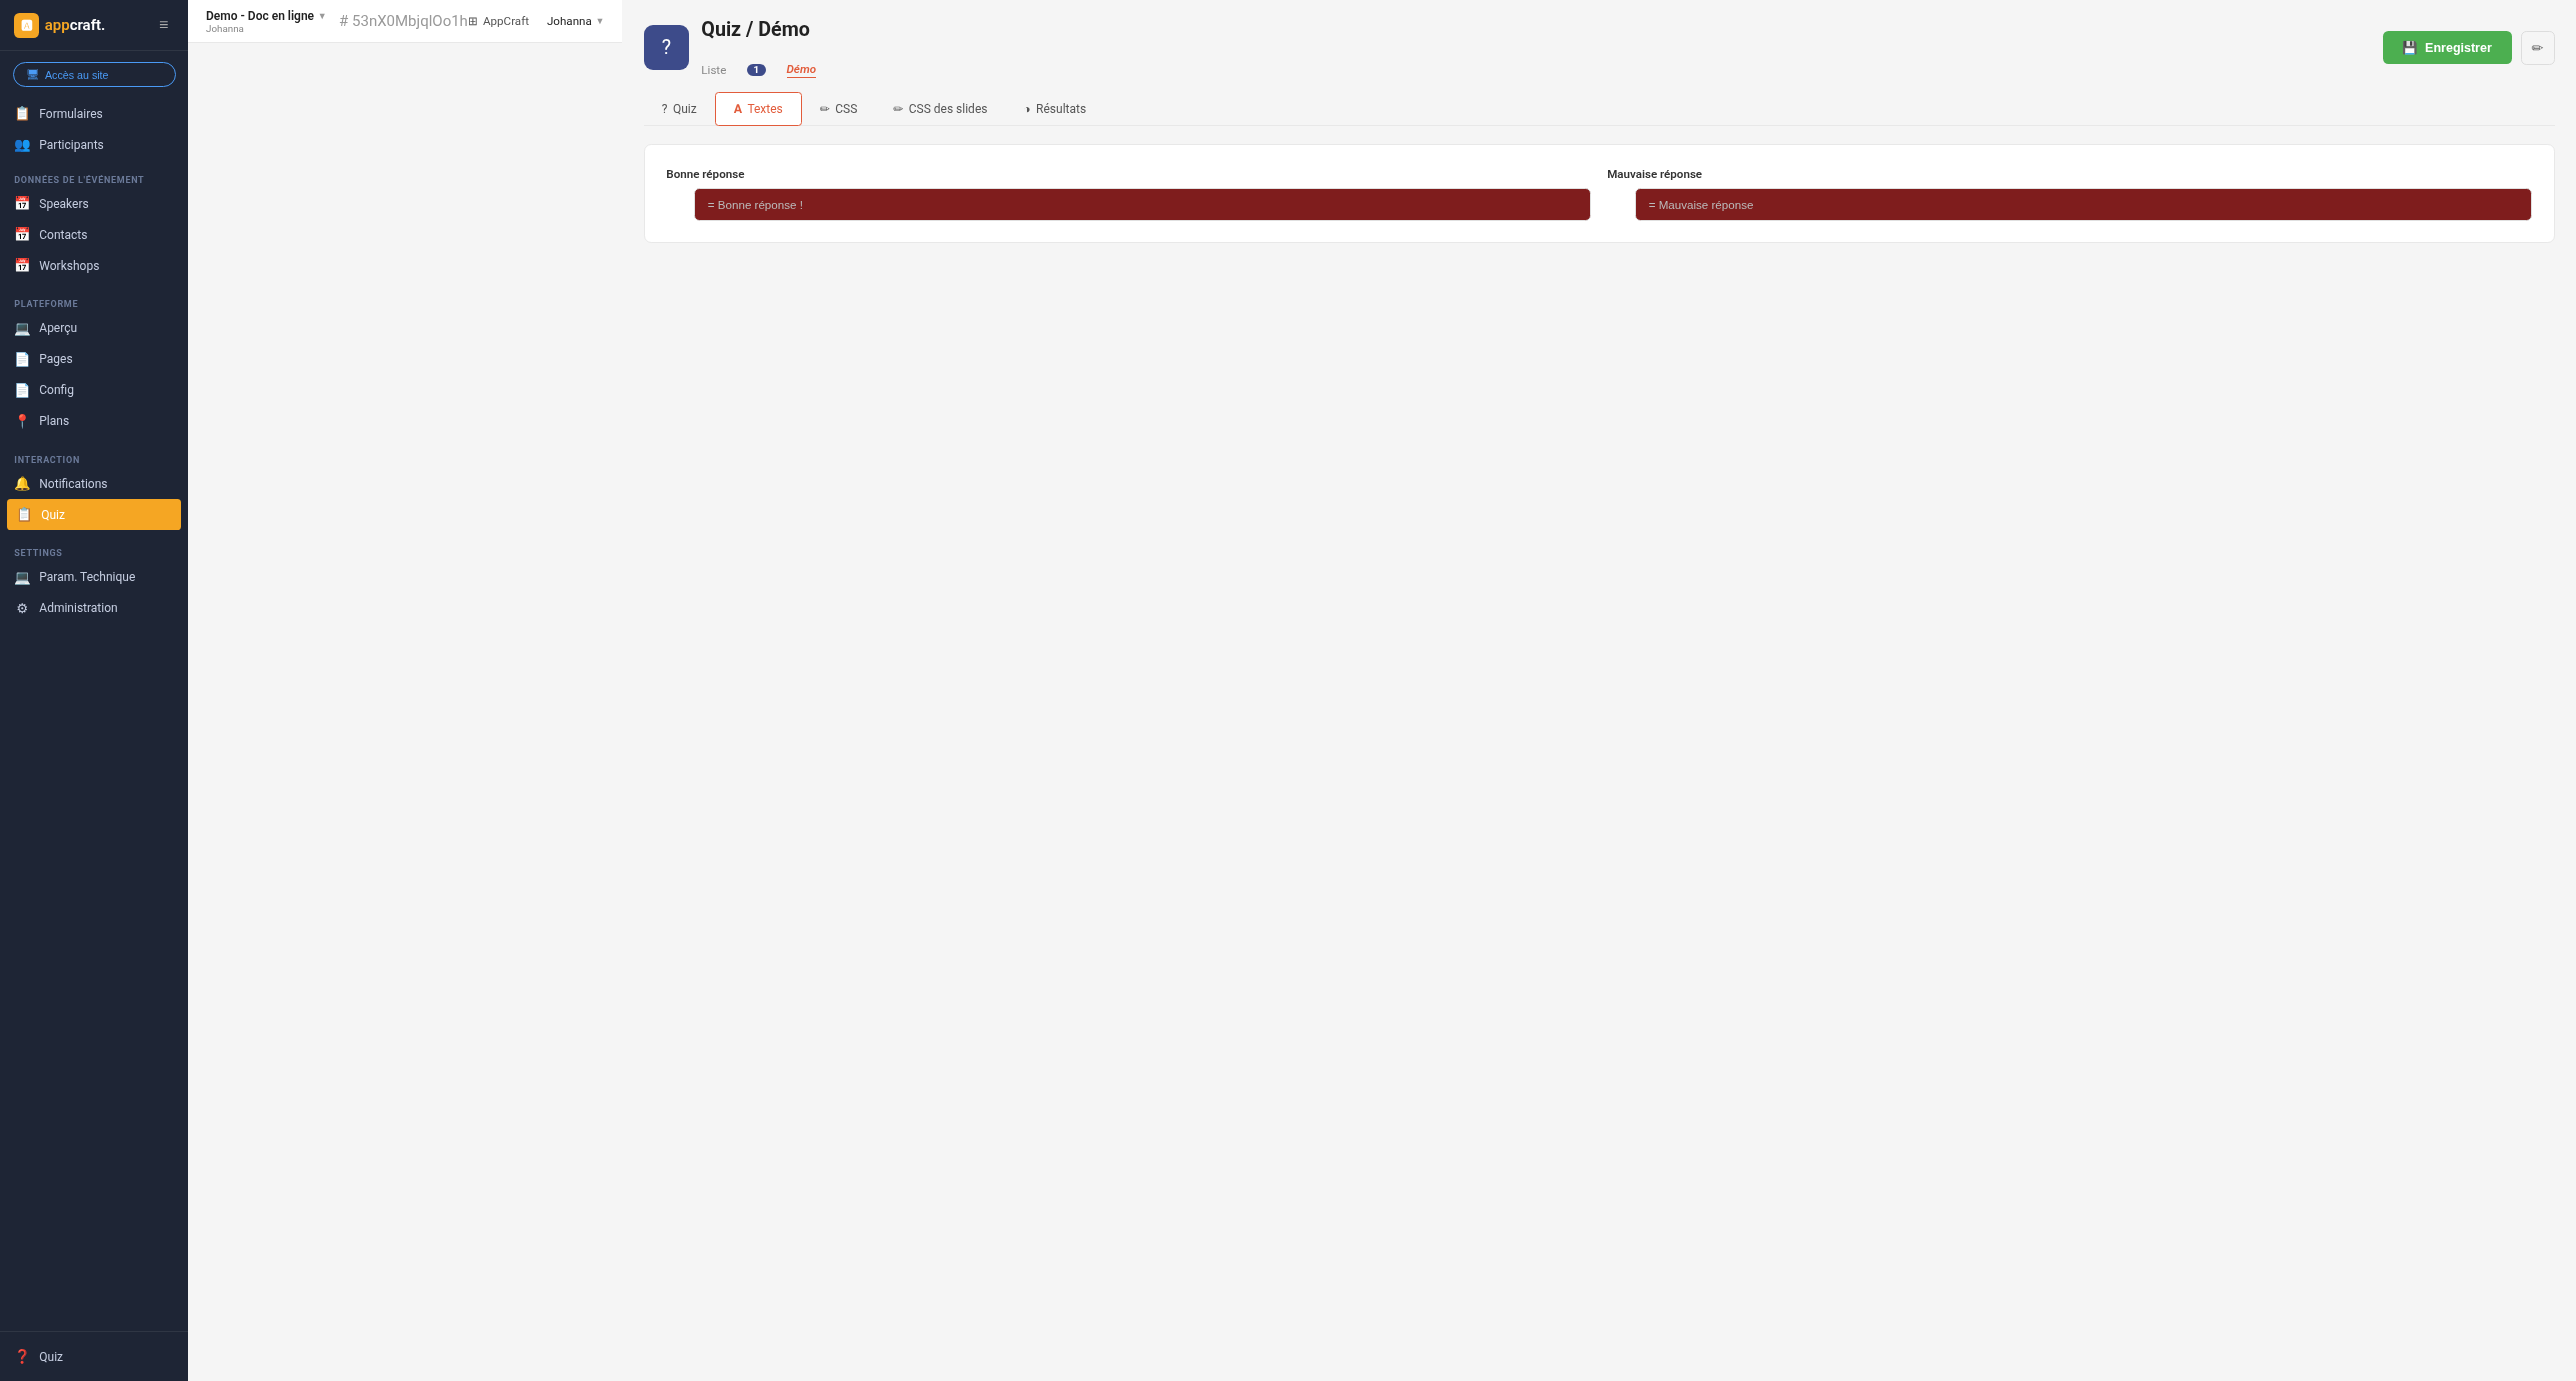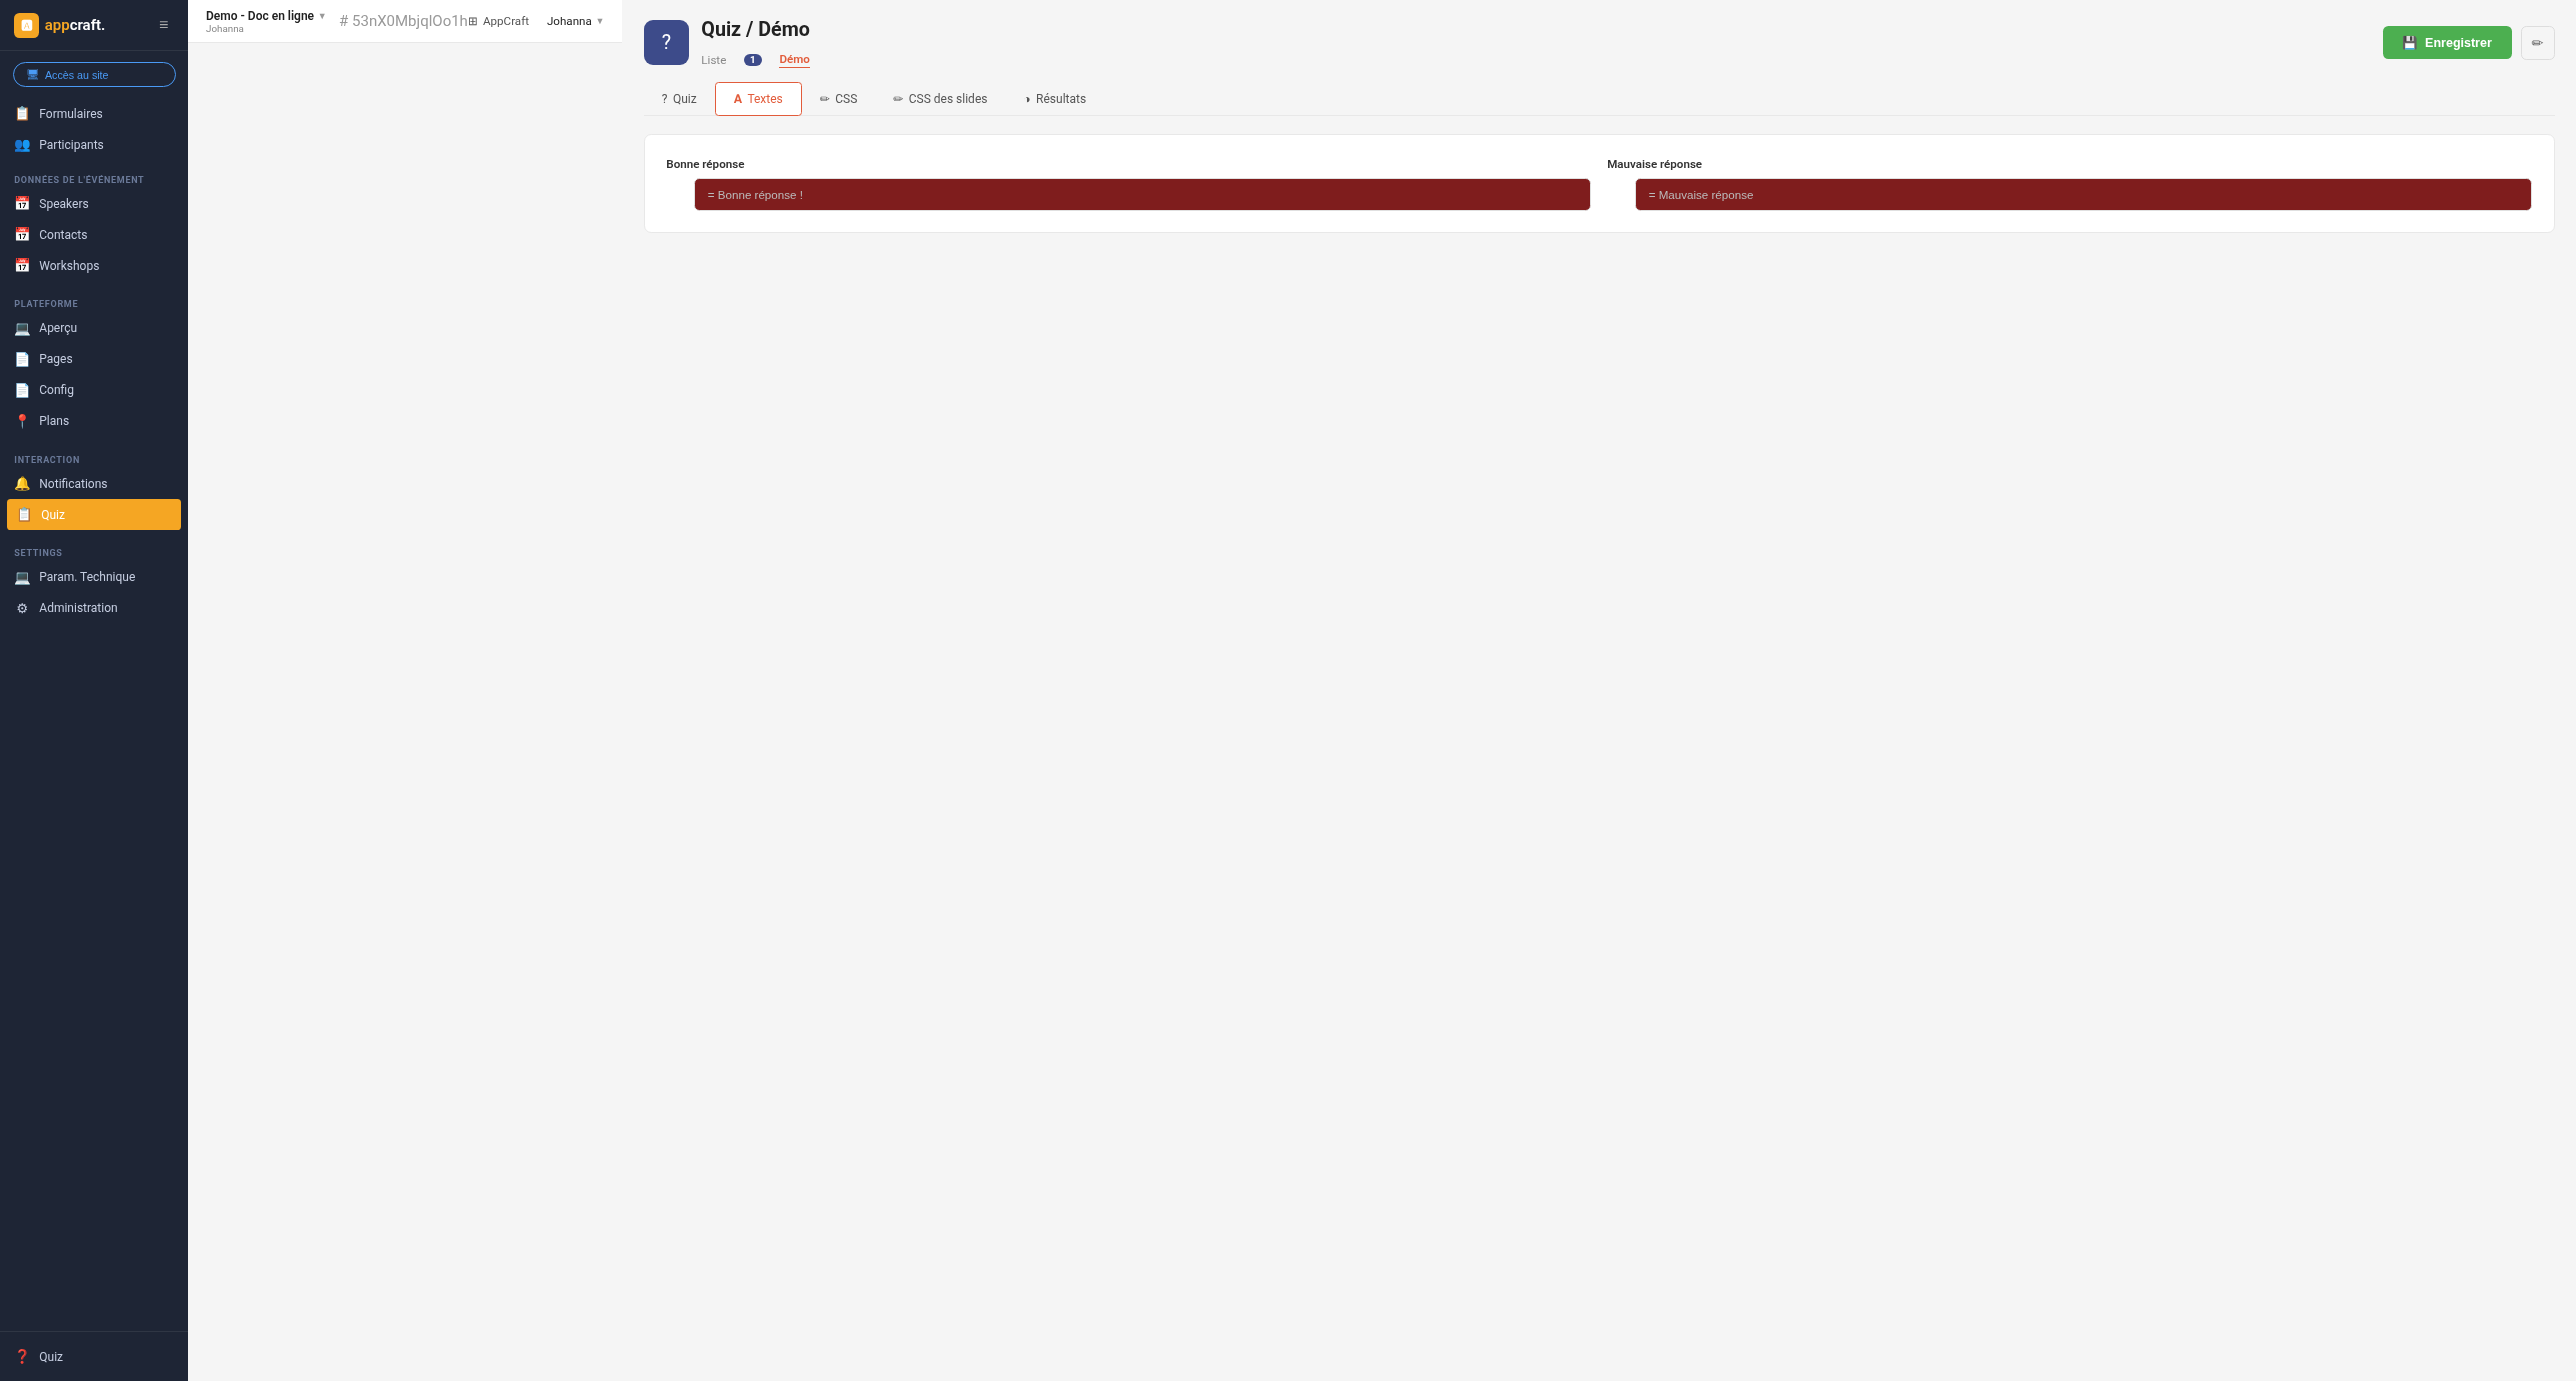--- a/index.html
+++ b/index.html
@@ -204,39 +204,39 @@
       color: #fff;
     }
     .page-title {
       font-size: 19.7px;
       font-weight: 700;
       color: #222;
     }
     .page-breadcrumb {
       display: flex;
       align-items: center;
-      gap: 11px;
-      margin-top: 11px;
+      gap: 21px;
+      margin-top: 21px;
       font-size: 11.6px;
       color: #888;
-      justify-content: space-between;
     }
     .breadcrumb-badge {
       background: #3d4b8a;
       color: #fff;
       border-radius: 9px;
       padding: 0.9px 6.3px;
       font-size: 9.8px;
       font-weight: 700;
     }
     .breadcrumb-active {
       color: #e25c3b;
       font-weight: 600;
       border-bottom: 1.8px solid #e25c3b;
       padding-bottom: 0.9px;
+      font-style: italic;
     }
     .page-header-right {
       display: flex;
       align-items: center;
       gap: 9px;
     }
     .btn-save {
       background: #4caf50;
       color: #fff;
       border: none;

